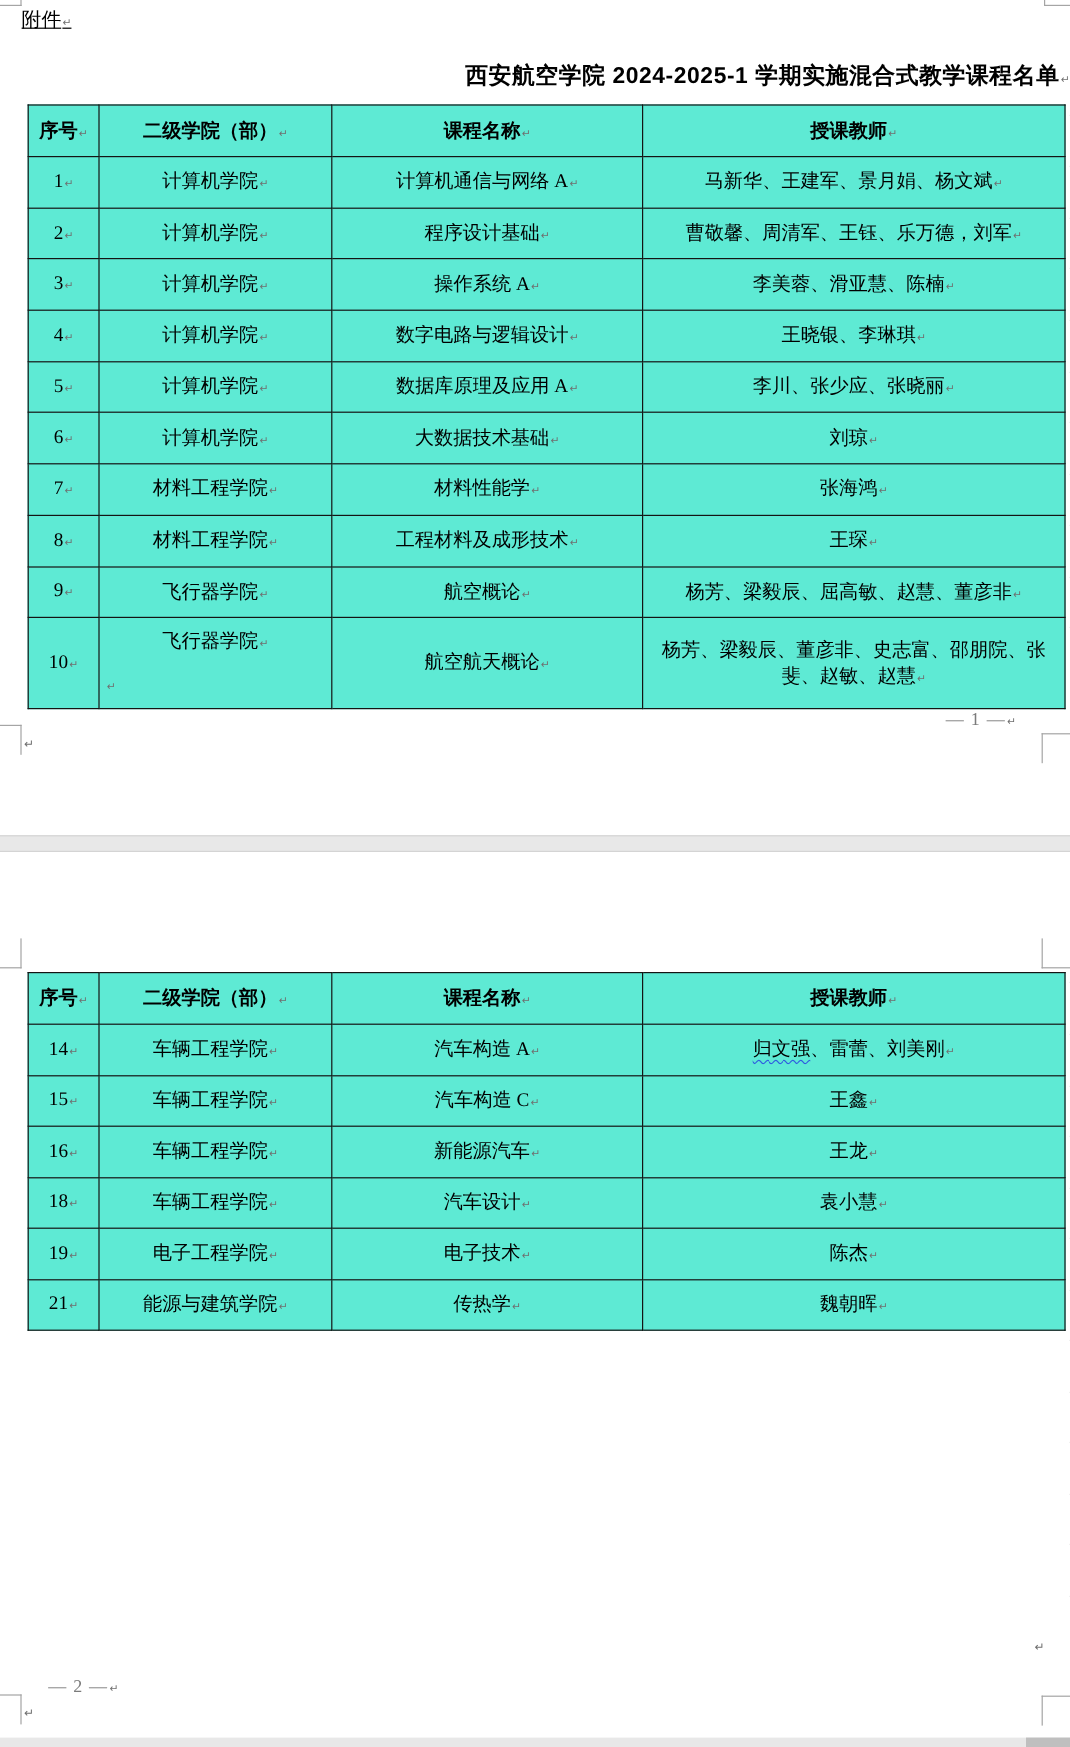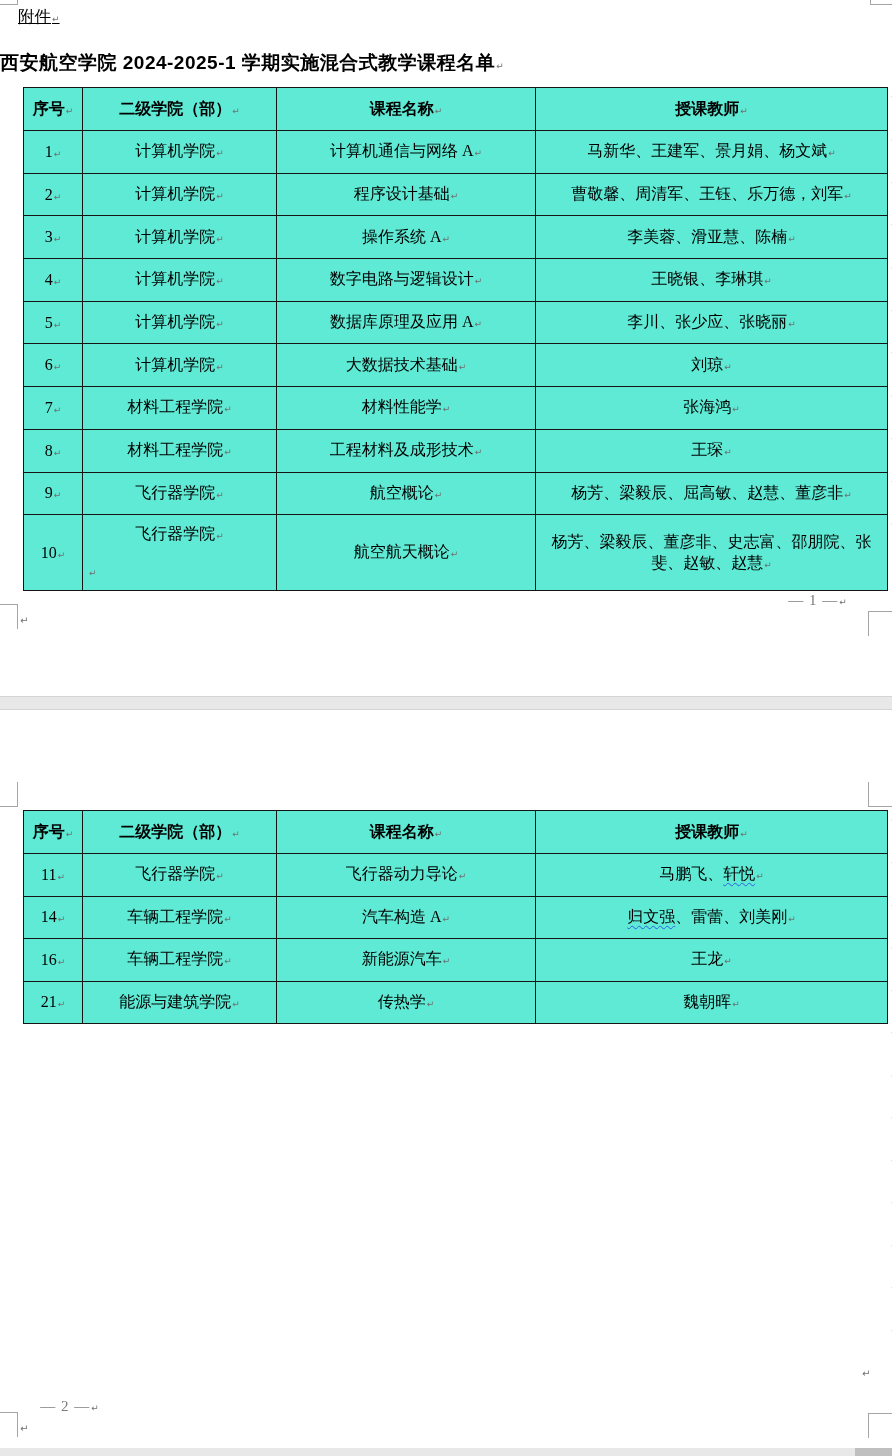--- a/index.html
+++ b/index.html
@@ -7,21 +7,21 @@
     --mark:#6f6f6f; --sep:#e8e8e8; --sepline:#d4d4d4; --cmark:#a5a5a5;
   }
   html,body{margin:0;padding:0;background:#ffffff;}
   .canvas{
     position:relative; width:892px; height:1456px; overflow:hidden;
     background:#ffffff; font-family:"Liberation Serif","DejaVu Serif",serif;
     color:#000;
   }
   .sans{font-family:"Liberation Sans","DejaVu Sans",sans-serif;}
   .attachment{position:absolute; left:18px; top:6px; font-size:16.5px; font-weight:500;text-decoration:underline;}
-  .doc-title{position:absolute; left:0; top:50px; width:892px; text-align:left;
+  .doc-title{position:absolute; left:0; top:50px; width:892px; text-align:right;
     font-size:19px; font-weight:bold; letter-spacing:0.5px;}
   .ctable{position:absolute; left:23px; border-collapse:collapse; table-layout:fixed;
     width:845px; background:#5eead4;}
   .t1{top:87px;} .t2{top:810px;}
   .ctable th,.ctable td{
     border:1.5px solid var(--border); text-align:center; vertical-align:middle;
     font-size:16px; padding:0 2px; overflow:hidden; font-weight:normal;
   }
   .ctable th{font-weight:bold; font-family:"Liberation Sans","DejaVu Sans",sans-serif;}
   .col-no{width:54px;} .col-college{width:189px;} .col-course{width:254px;} .col-teachers{width:347px;}
@@ -130,36 +130,48 @@
 
   <table class="ctable t2" id="table2">
       <tbody>
         <tr style="height: 43px;">
           <th class="col-no">序号<span class="pmark">↵</span></th>
           <th class="col-college">二级学院（部）<span class="pmark">↵</span></th>
           <th class="col-course">课程名称<span class="pmark">↵</span></th>
           <th class="col-teachers">授课教师<span class="pmark">↵</span></th>
         </tr>
         <tr style="height: 42.5px;">
-          <td class="col-no">11<span class="pmark">↵</span></td>
-          <td class="col-college">飞行器学院<span class="pmark">↵</span></td>
-          <td class="col-course">飞行器动力导论<span class="pmark">↵</span></td>
-          <td class="col-teachers">马鹏飞、<span class="wavy">轩悦</span><span class="pmark">↵</span></td>
-        </tr>
-        <tr style="height: 42.5px;">
           <td class="col-no">14<span class="pmark">↵</span></td>
           <td class="col-college">车辆工程学院<span class="pmark">↵</span></td>
           <td class="col-course">汽车构造 A<span class="pmark">↵</span></td>
           <td class="col-teachers"><span class="wavy">归文强</span>、雷蕾、刘美刚<span class="pmark">↵</span></td>
         </tr>
         <tr style="height: 42.5px;">
+          <td class="col-no">15<span class="pmark">↵</span></td>
+          <td class="col-college">车辆工程学院<span class="pmark">↵</span></td>
+          <td class="col-course">汽车构造 C<span class="pmark">↵</span></td>
+          <td class="col-teachers">王鑫<span class="pmark">↵</span></td>
+        </tr>
+        <tr style="height: 42.5px;">
           <td class="col-no">16<span class="pmark">↵</span></td>
           <td class="col-college">车辆工程学院<span class="pmark">↵</span></td>
           <td class="col-course">新能源汽车<span class="pmark">↵</span></td>
           <td class="col-teachers">王龙<span class="pmark">↵</span></td>
+        </tr>
+        <tr style="height: 42.5px;">
+          <td class="col-no">18<span class="pmark">↵</span></td>
+          <td class="col-college">车辆工程学院<span class="pmark">↵</span></td>
+          <td class="col-course">汽车设计<span class="pmark">↵</span></td>
+          <td class="col-teachers">袁小慧<span class="pmark">↵</span></td>
+        </tr>
+        <tr style="height: 42.5px;">
+          <td class="col-no">19<span class="pmark">↵</span></td>
+          <td class="col-college">电子工程学院<span class="pmark">↵</span></td>
+          <td class="col-course">电子技术<span class="pmark">↵</span></td>
+          <td class="col-teachers">陈杰<span class="pmark">↵</span></td>
         </tr>
         <tr style="height: 42.5px;">
           <td class="col-no">21<span class="pmark">↵</span></td>
           <td class="col-college">能源与建筑学院<span class="pmark">↵</span></td>
           <td class="col-course">传热学<span class="pmark">↵</span></td>
           <td class="col-teachers">魏朝晖<span class="pmark">↵</span></td>
         </tr>
       </tbody>
     </table>
 

